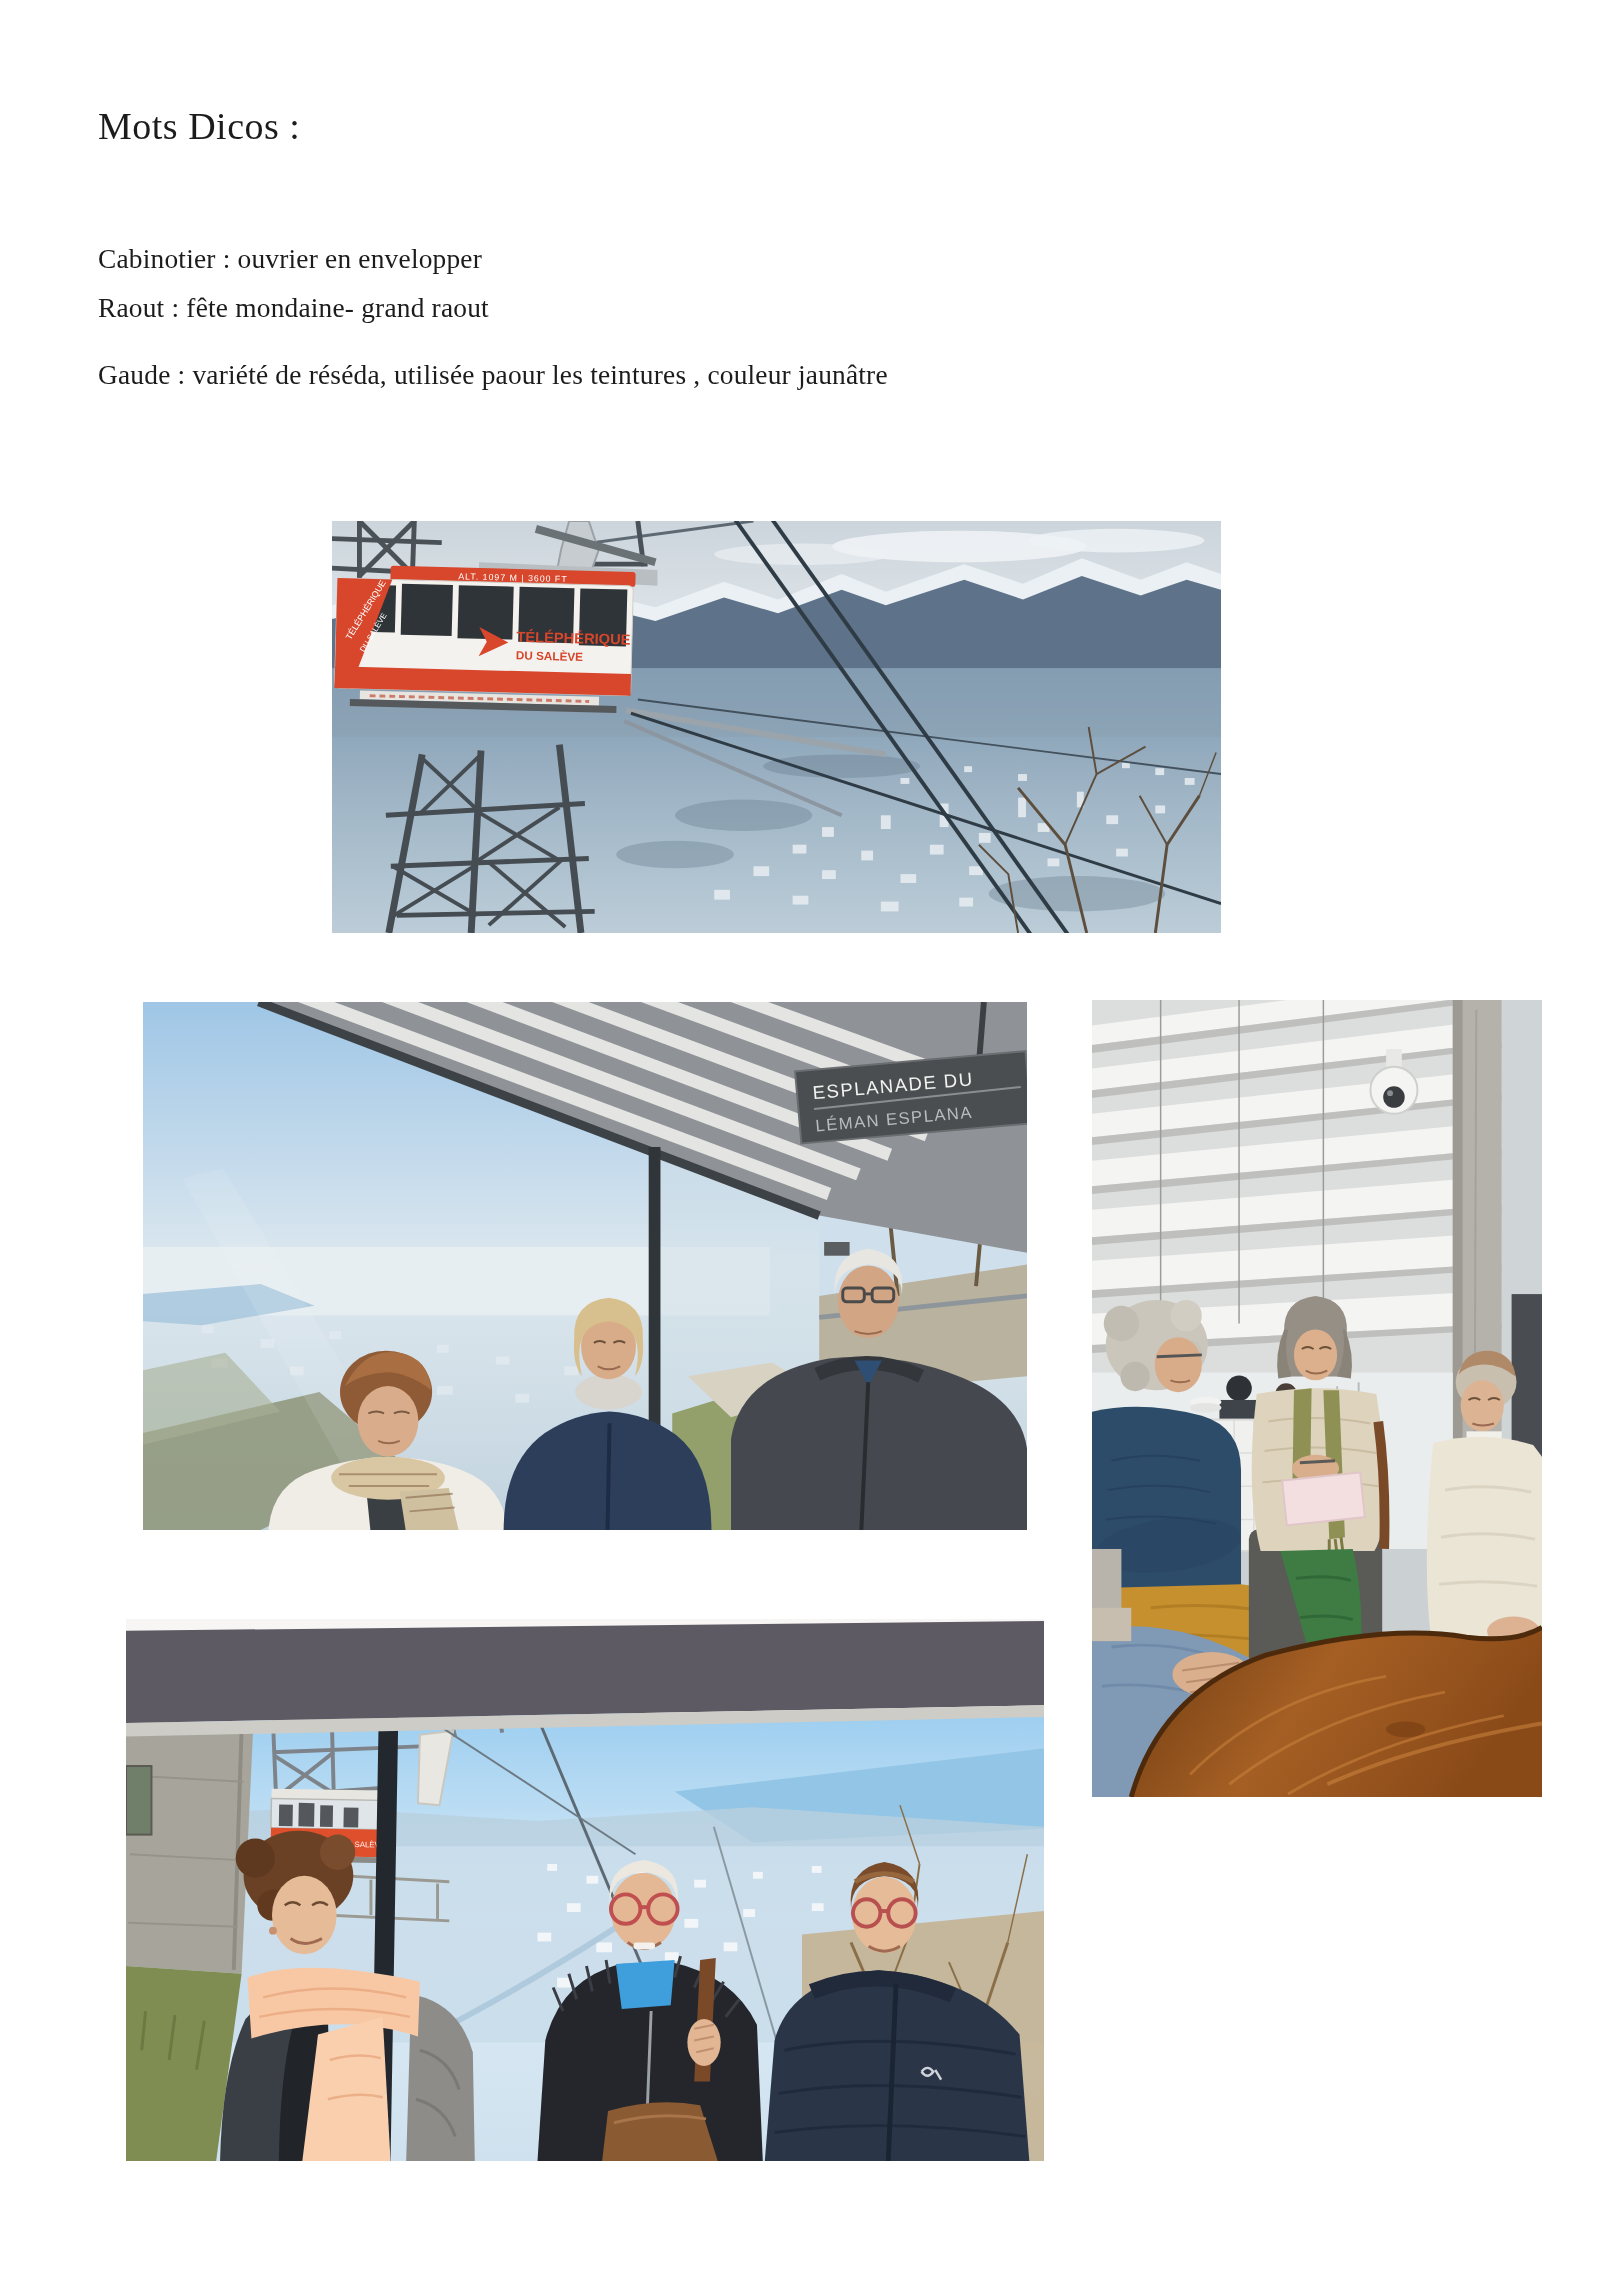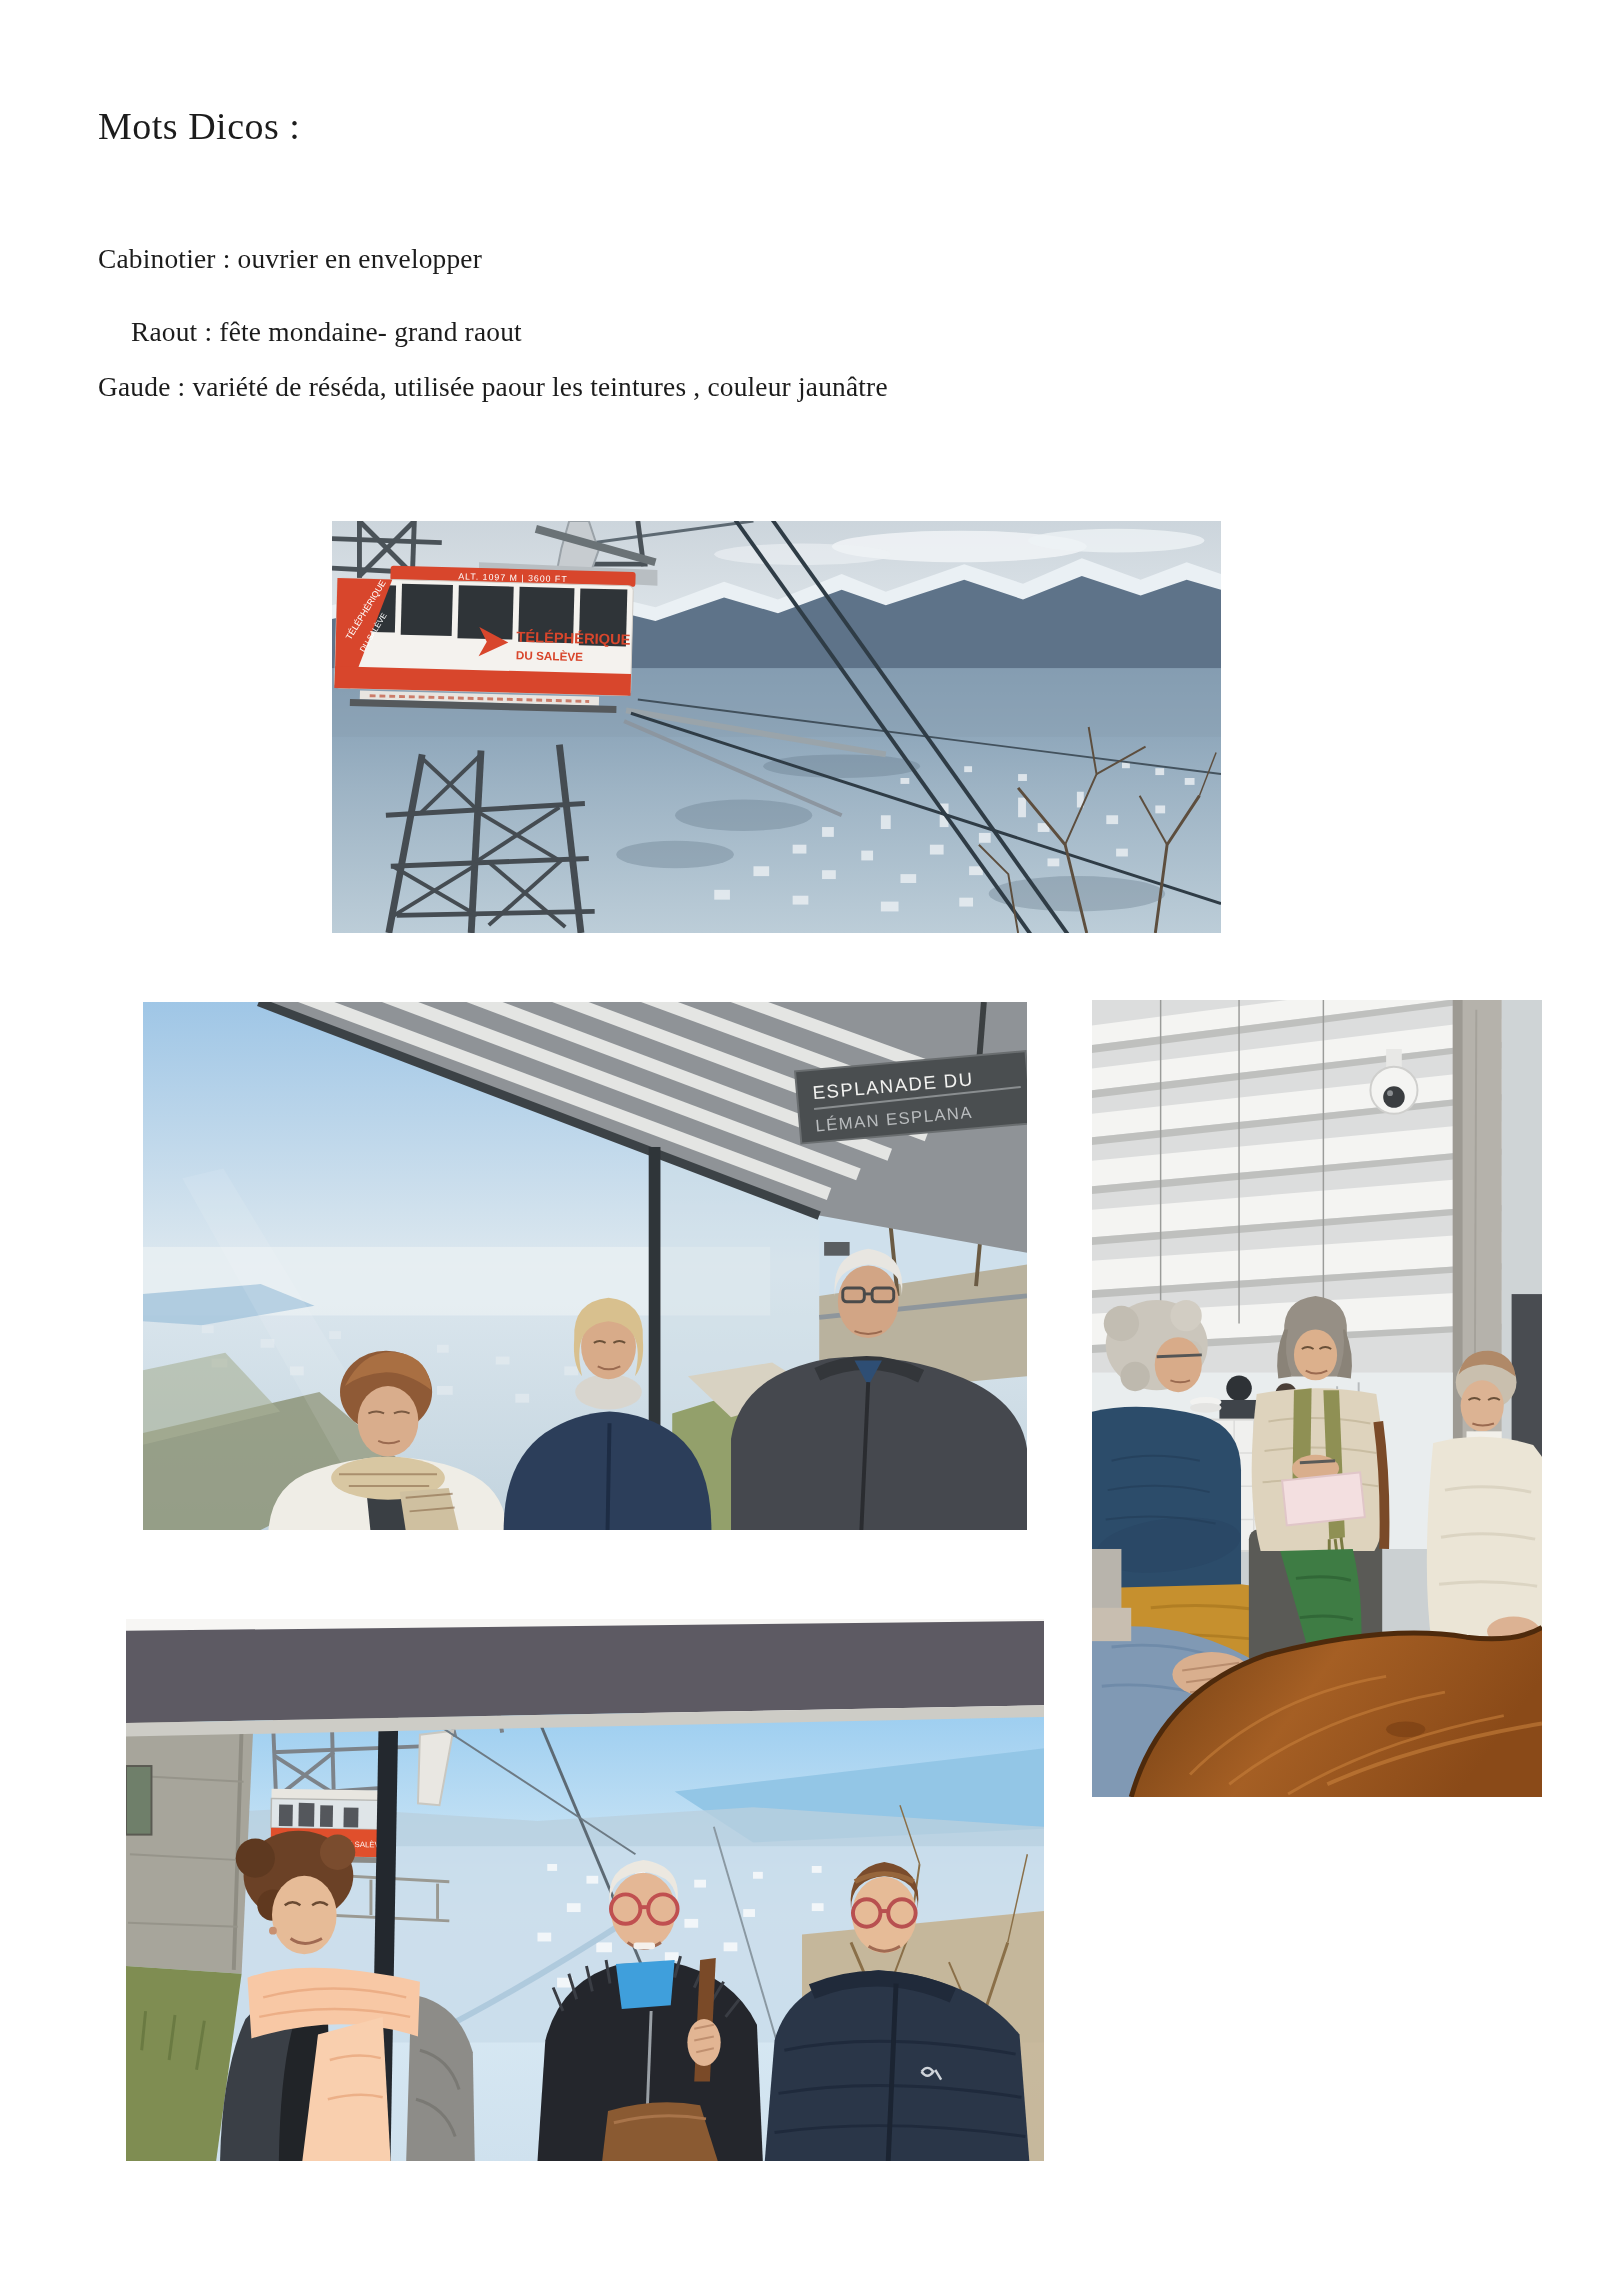--- a/index.html
+++ b/index.html
@@ -15,22 +15,22 @@
     position:absolute;left:98px;top:104px;
     font-size:38px;font-weight:400;margin:0;letter-spacing:0.5px;
   }
   .def{
     position:absolute;left:98px;margin:0;
     font-size:27.4px;font-weight:400;letter-spacing:0.2px;
     white-space:nowrap;
   }
   .def.d0{top:181px;}
   .def.d1{top:244px;}
-  .def.d2{top:317px;margin-left:33px;}
-  .def.d3{top:372px;}
+  .def.d2{top:293px;}
+  .def.d3{top:360px;}
   .def.d4{top:434px;}
   figure{position:absolute;margin:0;padding:0;}
   figure svg{display:block;width:100%;height:100%;}
   .photo1{left:332px;top:521px;width:889px;height:412px;}
   .photo2{left:143px;top:1002px;width:884px;height:528px;}
   .photo3{left:1092px;top:1000px;width:450px;height:797px;}
   .photo4{left:126px;top:1619px;width:918px;height:542px;}
   svg text{font-family:"Liberation Sans","DejaVu Sans",sans-serif;}
 </style>
 </head>

